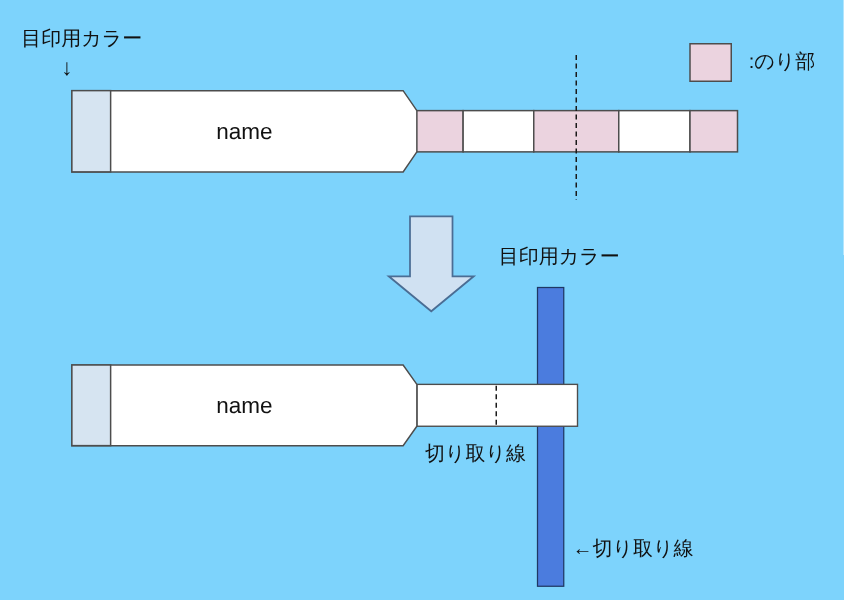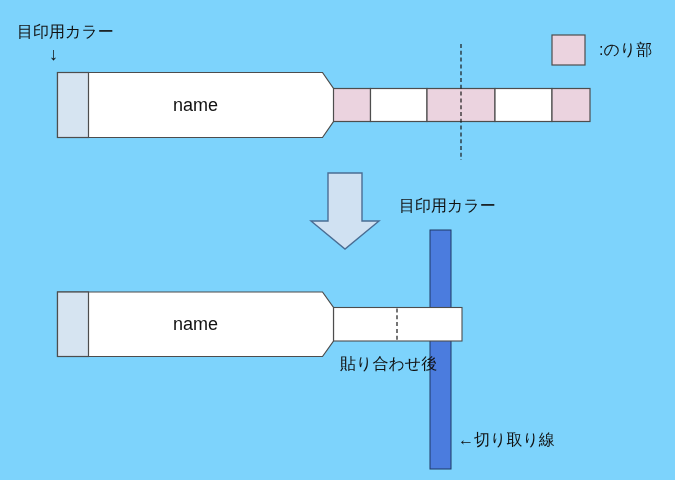--- a/index.html
+++ b/index.html
@@ -63,16 +63,16 @@
     <rect class="outline" x="57.5" y="292" width="31" height="64.5" fill="#D6E4F1"></rect>
     <line class="dashed" x1="397" y1="308.5" x2="397" y2="340.5"></line>
   </svg>
 
   <div class="txt txt-cjk marker-label">目印用カラー</div>
   <div class="txt txt-pointer marker-ptr">↓</div>
   <div class="txt txt-name name-top">name</div>
   <div class="txt txt-cjk legend-label">:のり部</div>
   <div class="txt txt-cjk paste-label">目印用カラー</div>
   <div class="txt txt-name name-bottom">name</div>
-  <div class="txt txt-cjk cut-label">貼り合わせ後</div>
+  <div class="txt txt-cjk cut-label">切り取り線</div>
   <div class="txt txt-cjk cable-label">←切り取り線</div>
 
 </div>
 
 </body></html>

